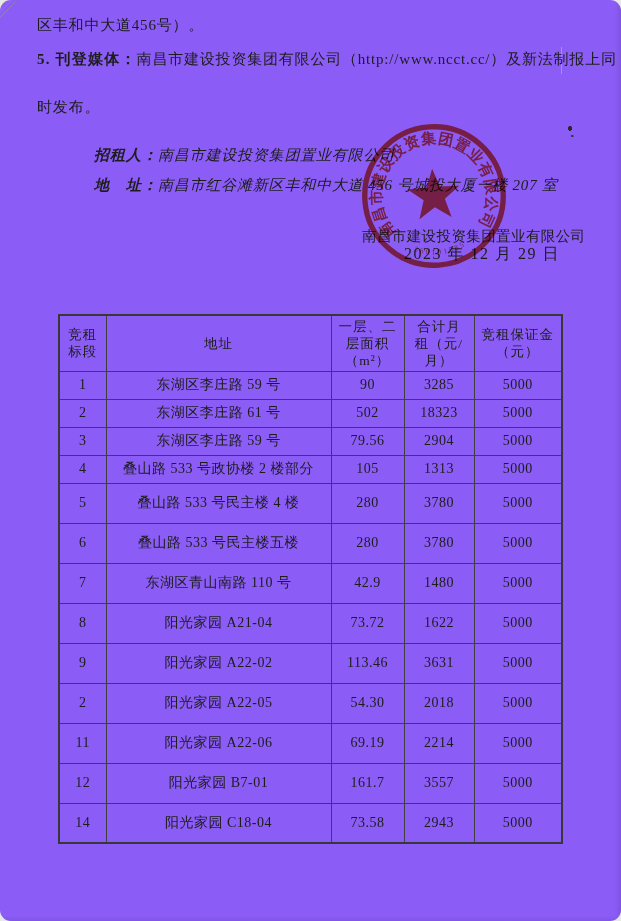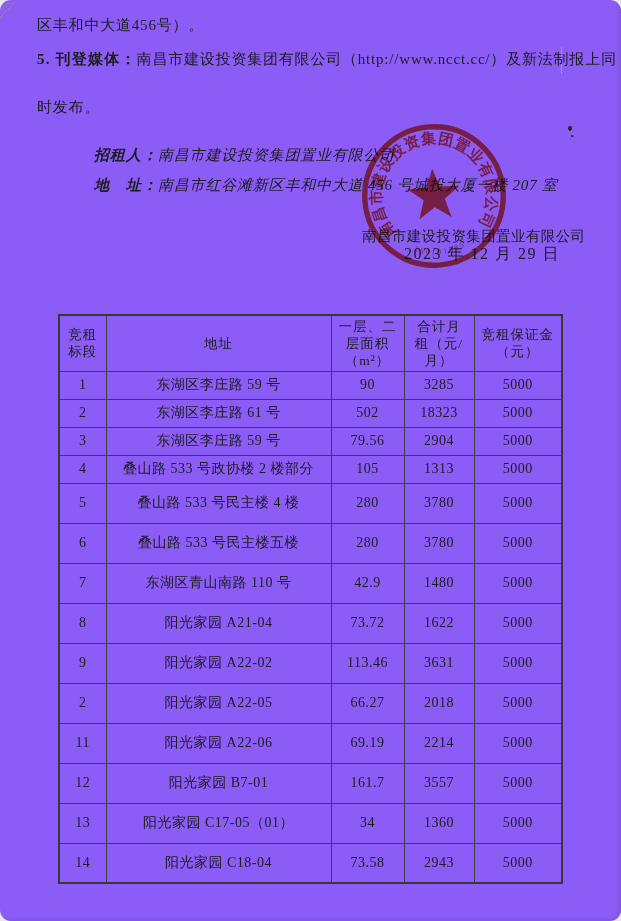--- a/index.html
+++ b/index.html
@@ -176,46 +176,39 @@
         <tr>
           <td>9</td>
           <td>阳光家园 A22-02</td>
           <td>113.46</td>
           <td>3631</td>
           <td>5000</td>
         </tr>
         <tr>
           <td>2</td>
           <td>阳光家园 A22-05</td>
-          <td>66.27</td>
+          <td>54.30</td>
           <td>2018</td>
           <td>5000</td>
         </tr>
         <tr>
           <td>11</td>
           <td>阳光家园 A22-06</td>
           <td>69.19</td>
           <td>2214</td>
           <td>5000</td>
         </tr>
         <tr>
           <td>12</td>
           <td>阳光家园 B7-01</td>
           <td>161.7</td>
           <td>3557</td>
           <td>5000</td>
         </tr>
         <tr>
-          <td>13</td>
-          <td>阳光家园 C17-05（01）</td>
-          <td>34</td>
-          <td>1360</td>
-          <td>5000</td>
-        </tr>
-        <tr>
           <td>14</td>
           <td>阳光家园 C18-04</td>
           <td>73.58</td>
           <td>2943</td>
           <td>5000</td>
         </tr>
       </tbody>
   </table>
 
 </div>

